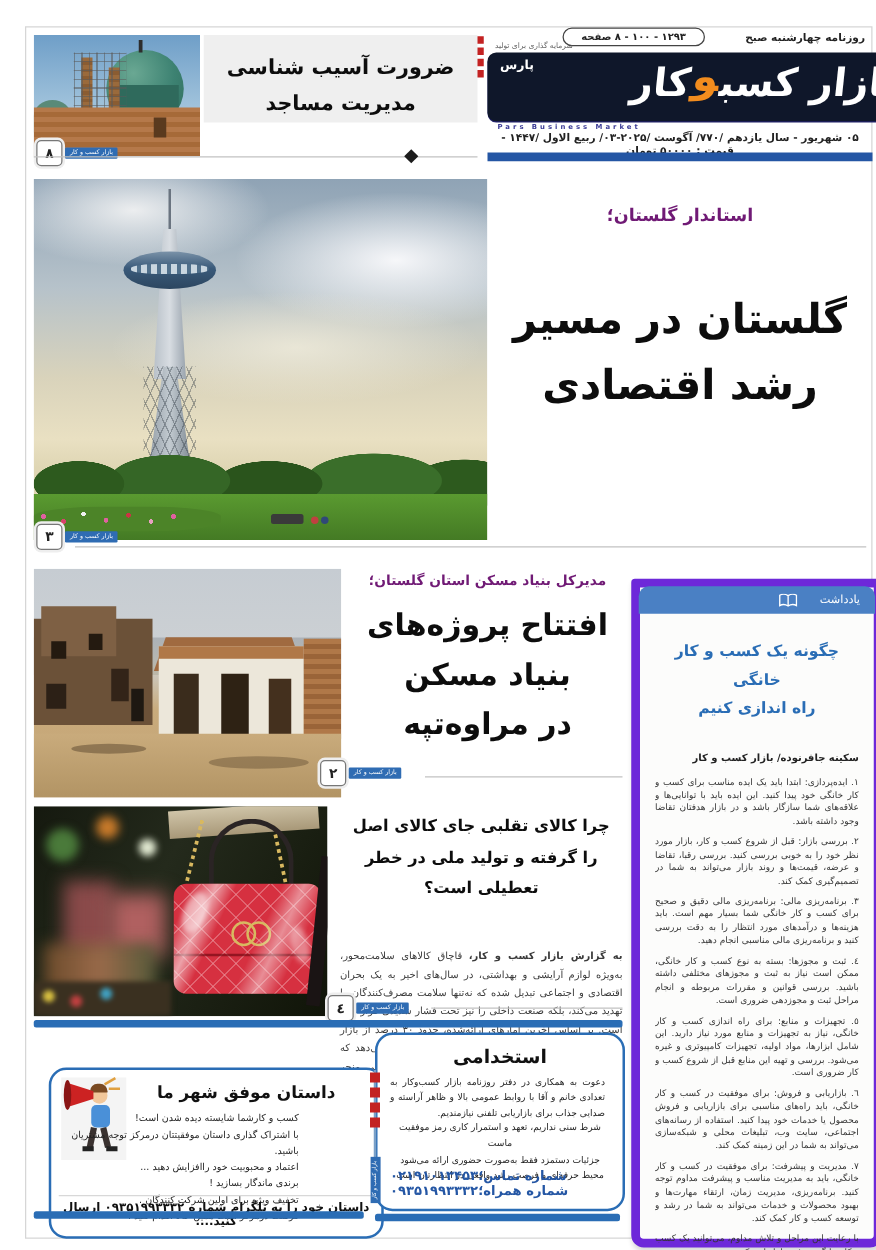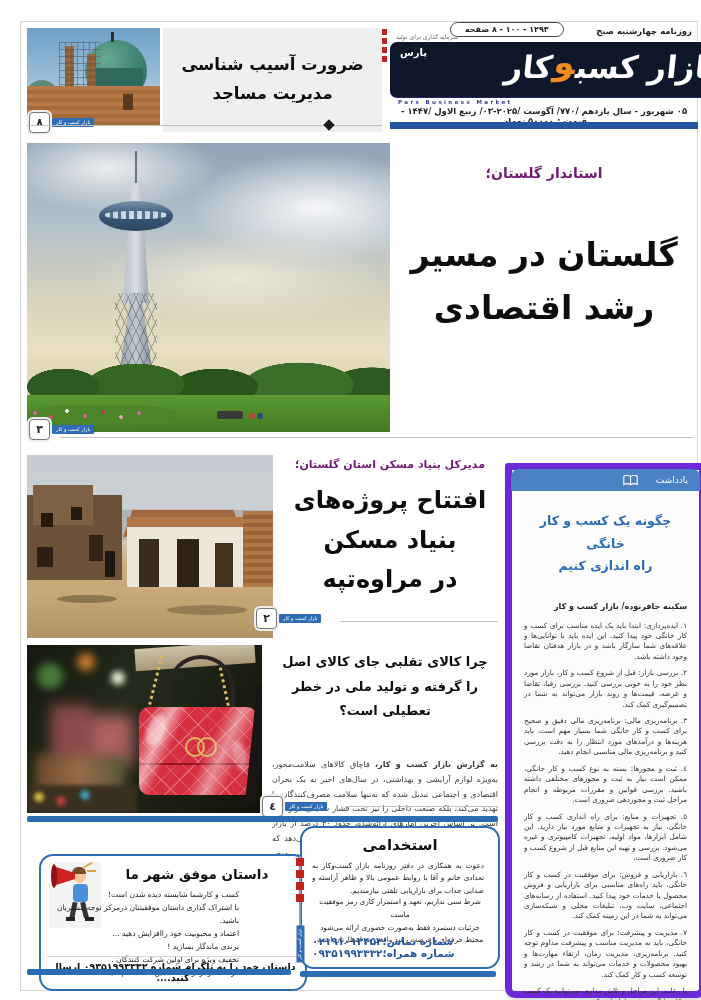--- a/index.html
+++ b/index.html
@@ -93,22 +93,22 @@
          background:repeating-linear-gradient(90deg,rgba(90,90,90,0.55) 0 1px,transparent 1px 6px),
                     repeating-linear-gradient(180deg,rgba(90,90,90,0.55) 0 1px,transparent 1px 7px);"></div>
     <div class="abs" style="left:0;top:58px;width:133px;height:39px;
          background:repeating-linear-gradient(180deg,#b5794a 0 4px,#a66a38 4px 8px);"></div>
     <div class="abs" style="left:96px;top:66px;width:10px;height:16px;background:#5a3a1e;"></div>
   </div>
   <div class="badge" style="left:29px;top:112px;">
     <span class="num">۸</span>
     <span class="strip">بازار کسب و کار</span>
   </div>
-  <div class="abs" style="left:163px;top:28px;width:219px;height:104px;background:#efefef;
-       display:flex;flex-direction:column;justify-content:center;">
+  <div class="abs" style="left:163px;top:28px;width:219px;height:70px;background:#efefef;
+       display:flex;flex-direction:column;justify-content:flex-end;">
     <div class="headline" style="font-size:16.5px;line-height:1.75;">
       <div>ضرورت آسیب شناسی</div>
       <div>مدیریت مساجد</div>
     </div>
   </div>
   <div class="hline" style="left:27px;top:125px;width:355px;"></div>
   <div class="diamond" style="left:325px;top:121px;"></div>
 
   <div class="photo" style="left:27px;top:143px;width:363px;height:289px;">
     <div class="abs" style="inset:0;background:linear-gradient(180deg,#8fa3b5 0%,#b6c2ca 30%,#d9d3bb 55%,#e9e0c2 72%,#dfd6b4 80%);"></div>

